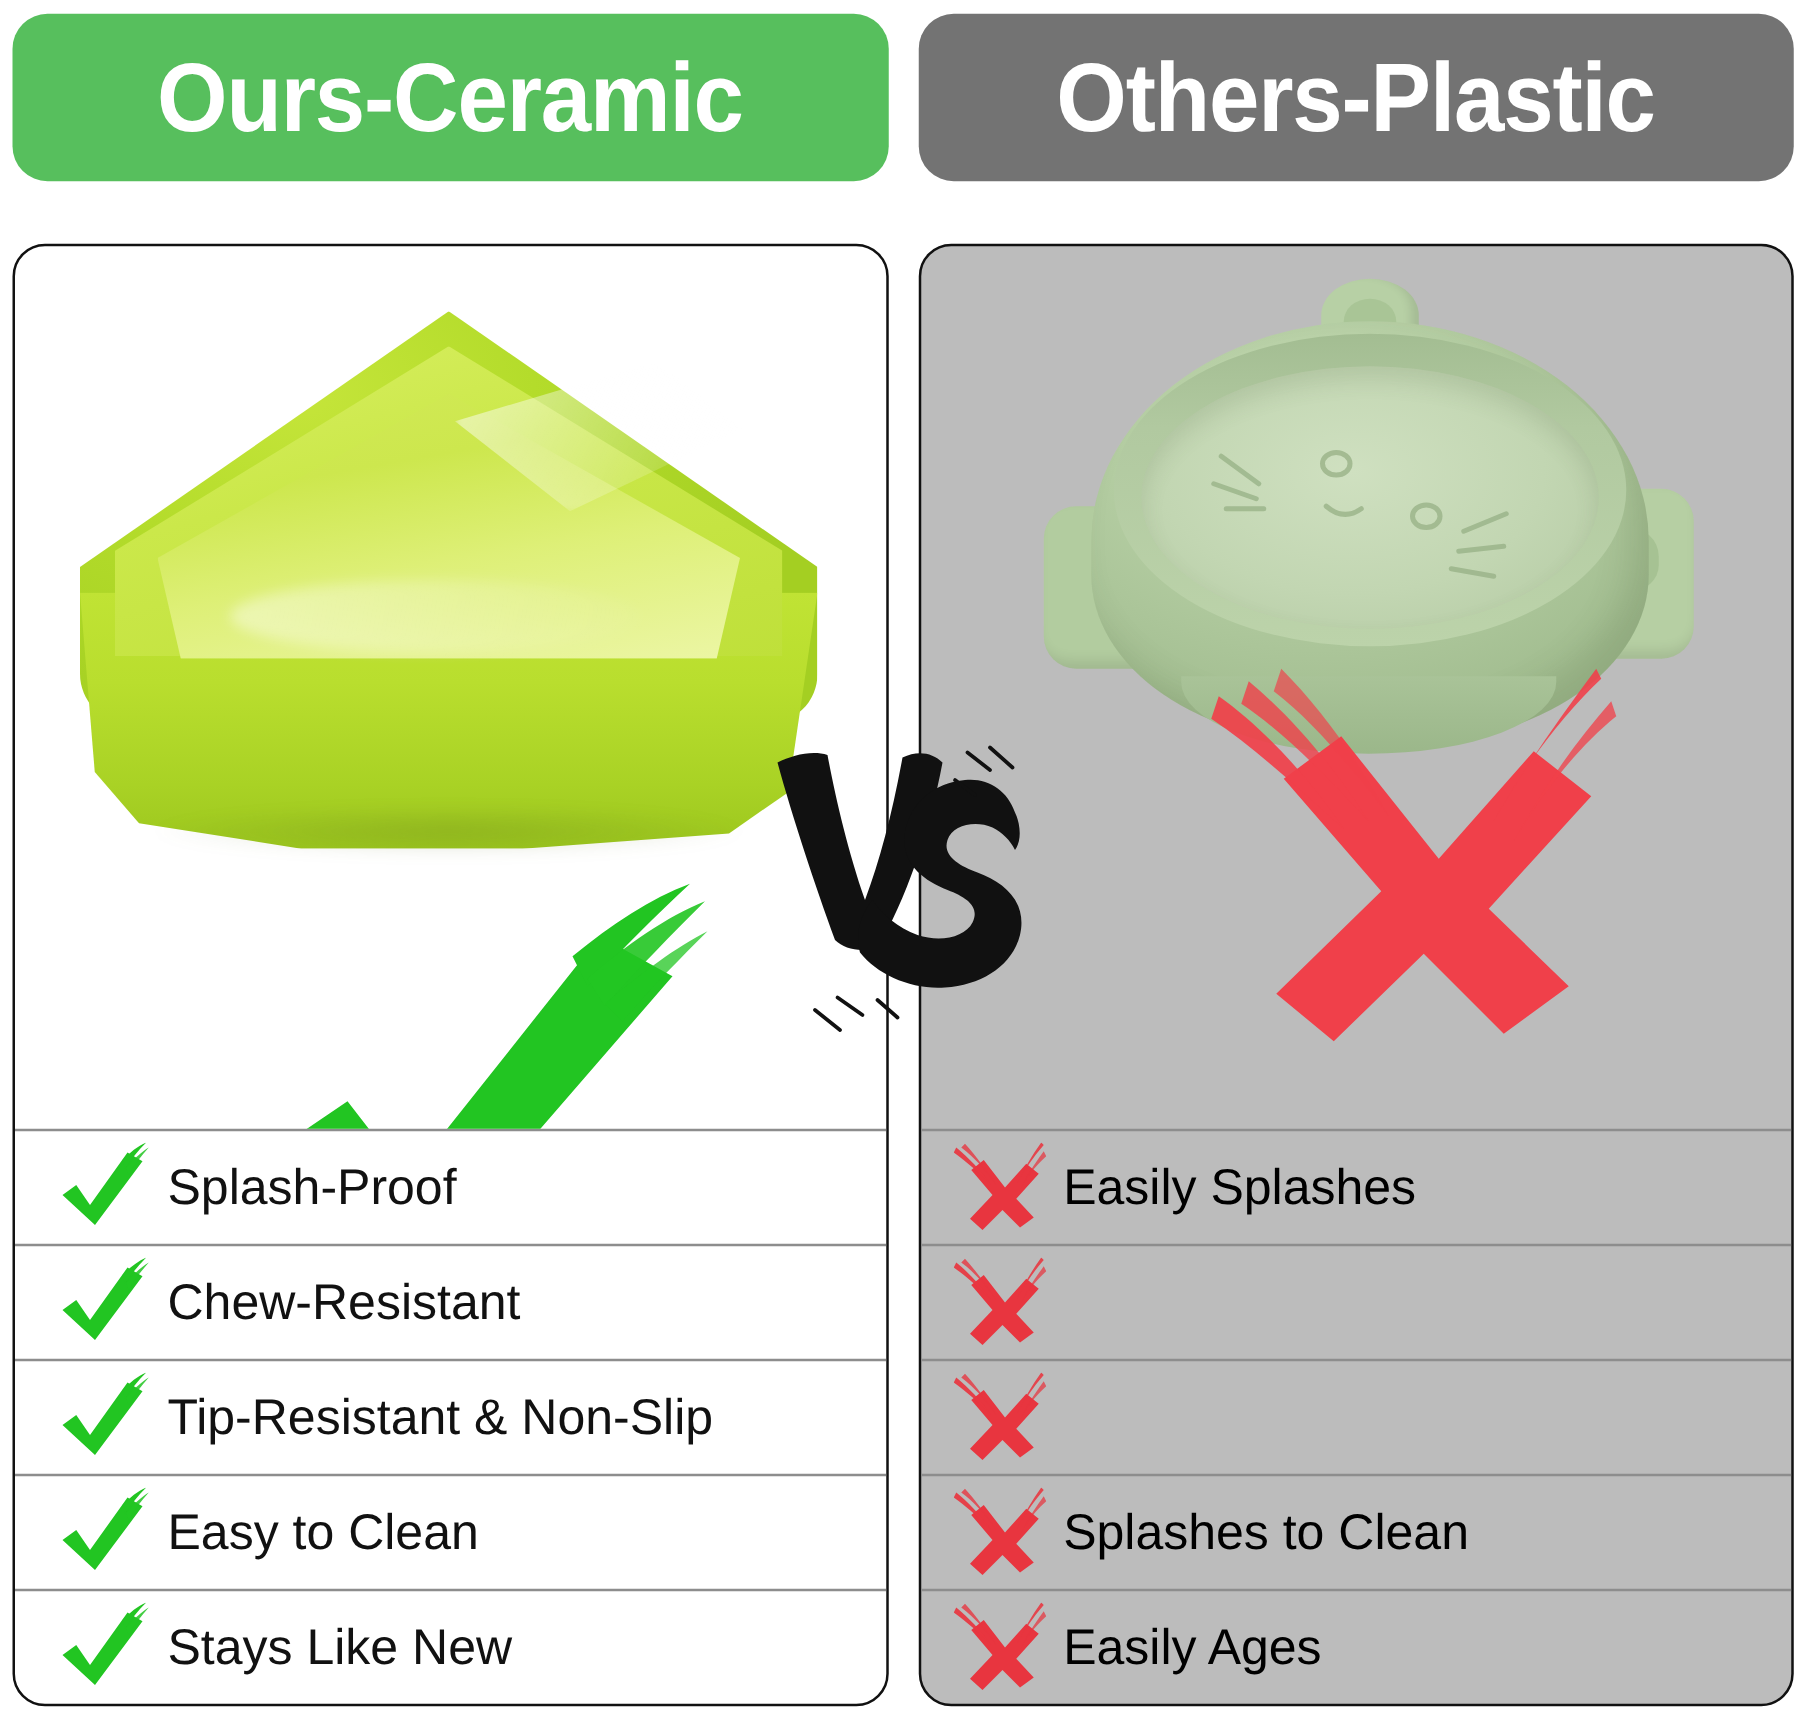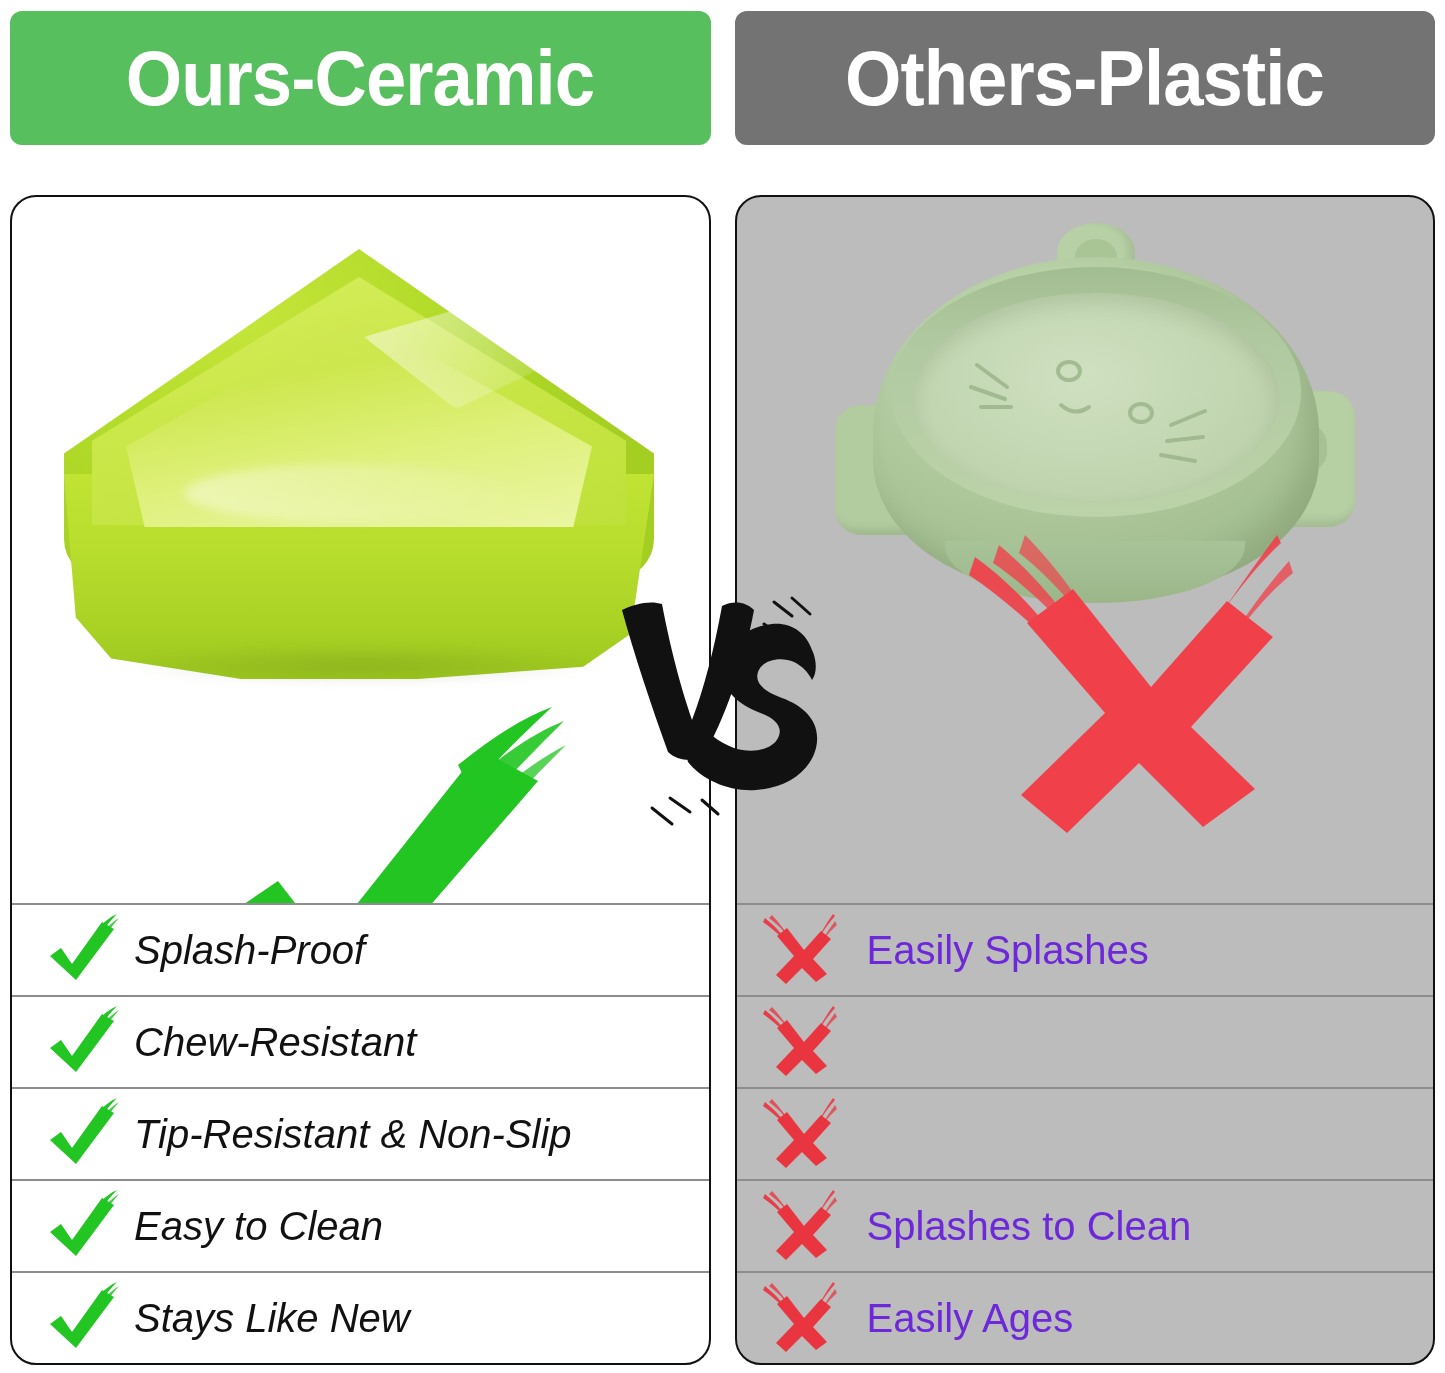--- a/index.html
+++ b/index.html
@@ -36,21 +36,21 @@
     align-items: flex-start;
     justify-content: center;
     box-sizing: border-box;
   }
   .header-cell.left  { padding: 11px 12px 0 10px; }
   .header-cell.right { padding: 11px 10px 0 12px; }
 
   .banner {
     width: 100%;
     height: 134px;
-    border-radius: 12px;
+    border-radius: 28px;
     display: flex;
     align-items: center;
     justify-content: center;
     box-sizing: border-box;
   }
   .banner-label {
     color: #ffffff;
     font-family: "Liberation Sans Narrow", "Liberation Sans", sans-serif;
     font-weight: bold;
     font-size: 78px;
@@ -68,21 +68,21 @@
     left: 0;
     width: 1445px;
     height: 1183px;
     display: flex;
   }
   .panel-wrap {
     flex: 1 1 50%;
     box-sizing: border-box;
     position: relative;
   }
-  .panel-wrap.left  { padding: 5px 12px 8px 10px; font-style: italic; }
+  .panel-wrap.left  { padding: 5px 12px 8px 10px; }
   .panel-wrap.right { padding: 5px 10px 8px 12px; }
 
   .panel {
     width: 100%;
     height: 100%;
     border: 2px solid #111111;
     border-radius: 26px;
     box-sizing: border-box;
     display: flex;
     flex-direction: column;
@@ -346,21 +346,21 @@
     justify-content: center;
   }
   .row-icon svg { width: 100%; height: 100%; display: block; }
 
   .row-label {
     font-size: 40px;
     line-height: 1.1;
     white-space: nowrap;
   }
   .panel.ceramic .row-label { color: #111111; }
-  .panel.plastic .row-label { color: #6d28d9; margin-left: 16px; }
+  .panel.plastic .row-label { color: #000000; }
 </style>
 </head>
 <body>
 
 <div class="board">
 
   <div class="headers">
     <div class="header-cell left">
       <div class="banner" style="background:#57bf5d;">
         <span class="banner-label">Ours-Ceramic</span>

